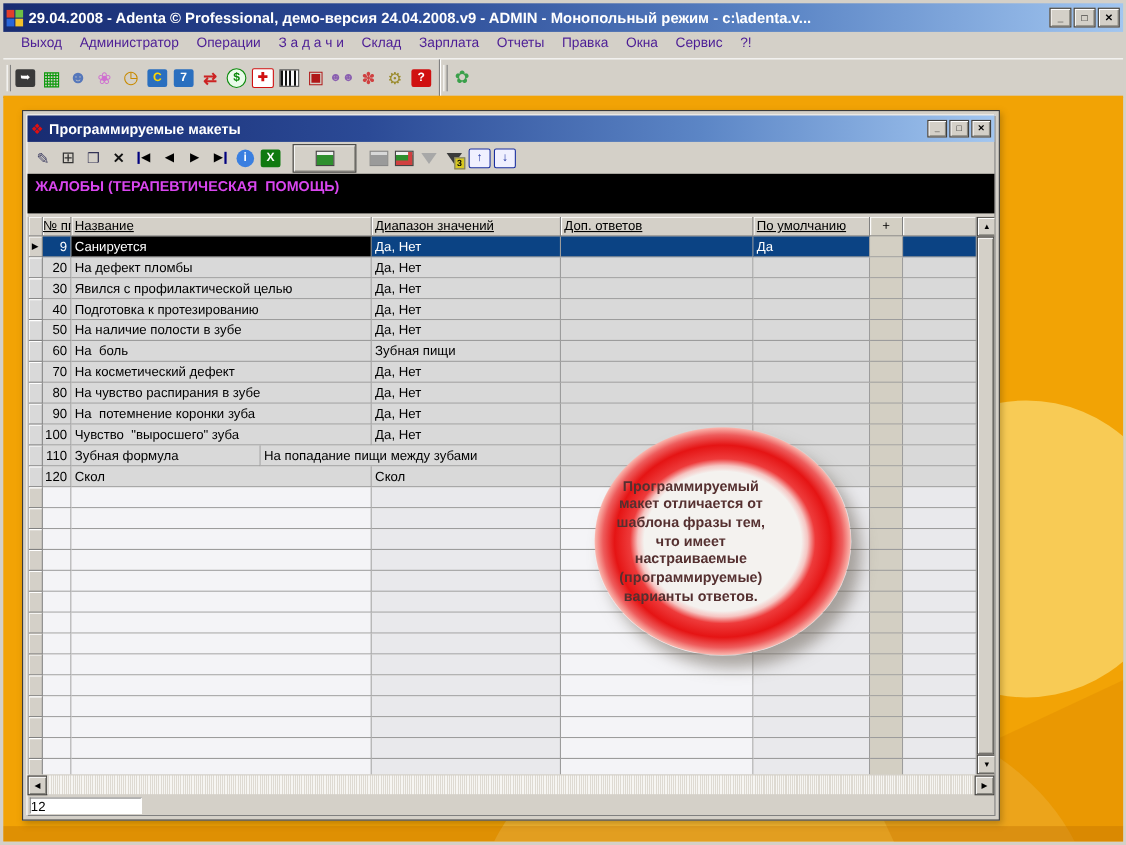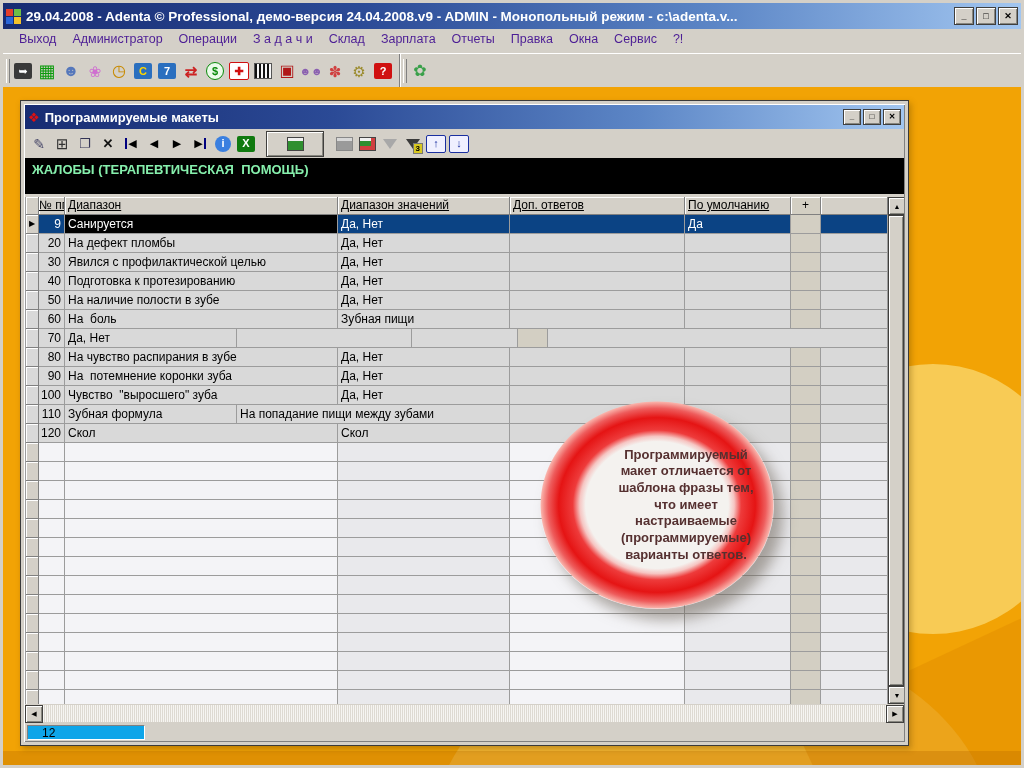--- a/index.html
+++ b/index.html
@@ -58,21 +58,21 @@
   .bar-left{border-left:2px solid #00007f;padding-left:1px;}
   .bar-right{border-right:2px solid #00007f;padding-right:1px;}
   .printer{width:15px;height:12px;border:1px solid #444;background:linear-gradient(180deg,#f0f0f0 0 3px,#2f8f2f 3px 100%);}
   .printer.gray{background:linear-gradient(180deg,#d8d8d8 0 3px,#9a9a9a 3px 100%);border-color:#888;}
   .printer.color{box-shadow:inset -4px -4px 0 #d04040;}
   .funnel{width:0;height:0;border-left:7px solid transparent;border-right:7px solid transparent;border-top:10px solid #a8a8a8;}
   .funnel.dark{border-top-color:#3a3a3a;}
   .badge{position:absolute;right:1px;bottom:2px;background:#d8c820;color:#000;font-size:8px;font-weight:bold;
     padding:0 2px;line-height:9px;border:1px solid #777;}
 
-  .black-header{height:36px;flex:0 0 36px;background:#000;color:#86efac;font-weight:bold;font-size:13px;
+  .black-header{height:36px;flex:0 0 36px;background:#000;color:#d946ef;font-weight:bold;font-size:13px;
     padding:4px 7px;box-sizing:border-box;white-space:pre;}
   .hdr-gap{height:3px;flex:0 0 3px;}
 
   
   .grid-wrap{flex:1;display:flex;overflow:hidden;}
   .grid-cols{flex:1;display:flex;flex-direction:column;overflow:hidden;border-left:1px solid #9c9c9c;}
   .row{display:flex;height:19px;flex:0 0 19px;box-sizing:border-box;}
   .hrow{height:18px;flex:0 0 18px;}
   .cell{box-sizing:border-box;overflow:hidden;font-size:12px;line-height:18px;padding-left:3px;white-space:pre;
     border-right:1px solid #9c9c9c;border-bottom:1px solid #9c9c9c;color:#000;}
@@ -98,27 +98,27 @@
   .selected .c-marker{background:#d4d0c8 !important;color:#000;}
 
   .vscroll{width:16px;flex:0 0 16px;display:flex;flex-direction:column;background:#d4d0c8;}
   .sbtn{width:16px;height:16px;flex:0 0 16px;font-size:7px;}
   .vthumb{flex:1;background:#d4d0c8;border:1px solid #403f3d;box-shadow:inset 1px 1px 0 #fff,inset -1px -1px 0 #87867f;box-sizing:border-box;}
   .hscroll{height:17px;flex:0 0 17px;display:flex;margin-top:1px;}
   .hscroll .sbtn{height:16px;}
   .htrack{flex:1;background:repeating-linear-gradient(90deg,#f6f5f2 0 1px,#dedad2 1px 2px);}
 
   .statusbar{height:19px;flex:0 0 19px;display:flex;align-items:center;padding:2px 2px 0 2px;box-sizing:border-box;}
-  .status-field{width:118px;height:15px;font-size:12px;line-height:14px;padding-left:14px;box-sizing:border-box;
-    border:1px solid;border-color:#808080 #fff #fff #808080;background:#0ea5e9;}
-
-  
-  .balloon{position:absolute;left:537px;top:314px;width:234px;height:208px;border-radius:50%;z-index:5;
+  .status-field{width:102px;height:15px;font-size:12px;line-height:14px;padding-left:0;box-sizing:border-box;
+    border:1px solid;border-color:#808080 #fff #fff #808080;background:#ffffff;}
+
+  
+  .balloon{position:absolute;left:537px;top:301px;width:234px;height:208px;border-radius:50%;z-index:5;
     background:radial-gradient(closest-side,#f4f2ef 0%,#f4f2ef 61%,#f6c5c2 66%,#ee3b3b 72%,#e51414 84%,#ee5c5c 93%,#f9b0a8 99%,rgba(249,176,168,0) 100%);
-    box-shadow:9px 11px 14px rgba(110,100,90,.55);display:flex;align-items:center;justify-content:flex-end;}
+    box-shadow:9px 11px 14px rgba(110,100,90,.55);display:flex;align-items:center;justify-content:flex-start;}
   .balloon-text{width:176px;text-align:center;font-size:13px;font-weight:bold;color:#553030;line-height:1.28;white-space:pre-line;}
 </style>
 </head>
 <body>
 
 <div class="screen">
 
   <div class="main-titlebar">
     <span class="win-logo">
       <i style="background:#e33e2b"></i>
@@ -280,21 +280,21 @@
           </div>
 
         <div class="black-header">ЖАЛОБЫ (ТЕРАПЕВТИЧЕСКАЯ  ПОМОЩЬ)</div>
         <div class="hdr-gap"></div>
 
         <div class="grid-wrap">
           <div class="grid-cols" id="grid">
               <div class="row hrow">
                 <div class="cell hcell c-marker"></div>
                 <div class="cell hcell c-num u">№ пп</div>
-                <div class="cell hcell c-name u">Диапазон</div>
+                <div class="cell hcell c-name u">Название</div>
                 <div class="cell hcell c-range u">Диапазон значений</div>
                 <div class="cell hcell c-addl u">Доп. ответов</div>
                 <div class="cell hcell c-def u">По умолчанию</div>
                 <div class="cell hcell c-plus" style="text-align: center;">+</div>
                 <div class="cell hcell c-fill"></div>
               </div>
               <div class="row filled selected">
                 <div class="cell c-marker">▶</div>
                 <div class="cell c-num">9</div>
                 <div class="cell c-name">Санируется</div>
@@ -350,20 +350,21 @@
                 <div class="cell c-name">На  боль</div>
                 <div class="cell c-range">Зубная пищи</div>
                 <div class="cell c-addl"></div>
                 <div class="cell c-def"></div>
                 <div class="cell c-plus"></div>
                 <div class="cell c-fill"></div>
               </div>
               <div class="row filled">
                 <div class="cell c-marker"></div>
                 <div class="cell c-num">70</div>
+                <div class="cell c-name">На косметический дефект</div>
                 <div class="cell c-range">Да, Нет</div>
                 <div class="cell c-addl"></div>
                 <div class="cell c-def"></div>
                 <div class="cell c-plus"></div>
                 <div class="cell c-fill"></div>
               </div>
               <div class="row filled">
                 <div class="cell c-marker"></div>
                 <div class="cell c-num">80</div>
                 <div class="cell c-name">На чувство распирания в зубе</div>

